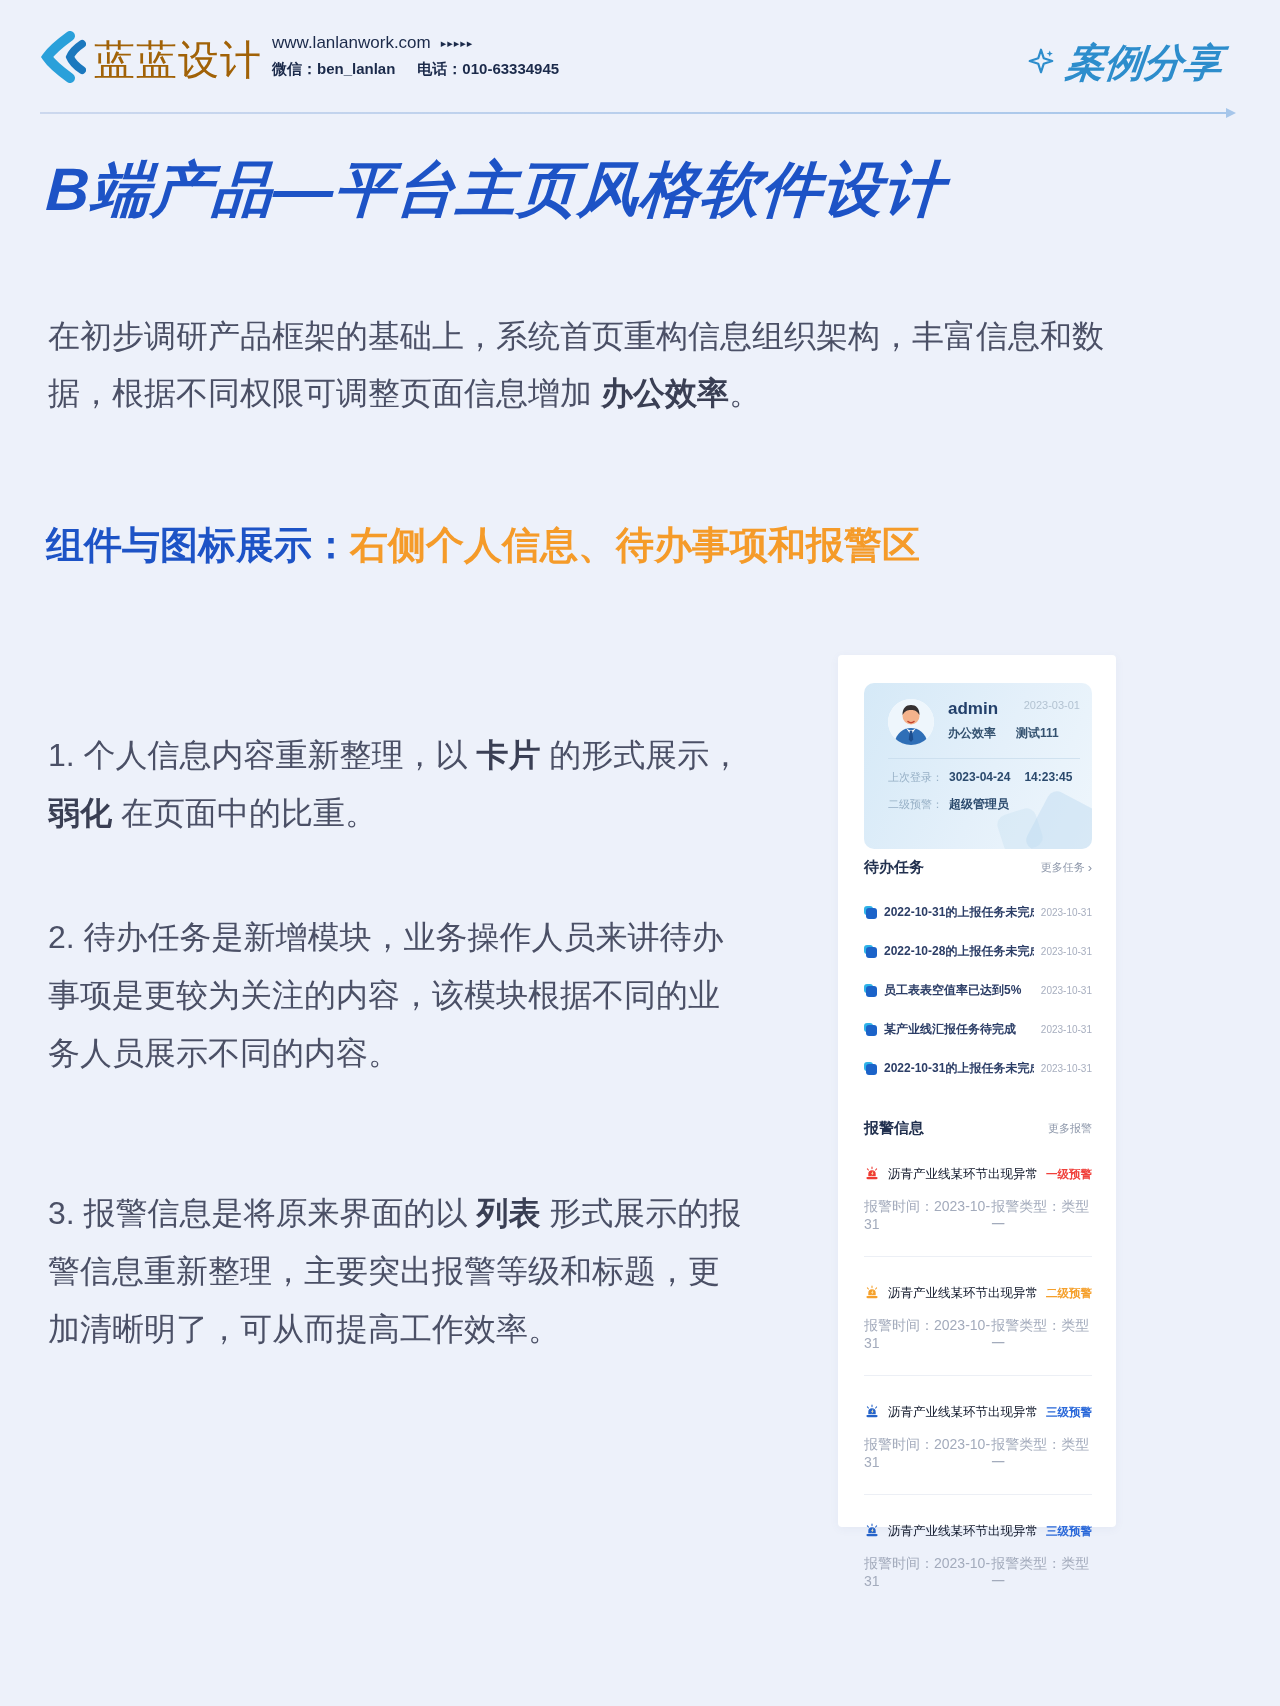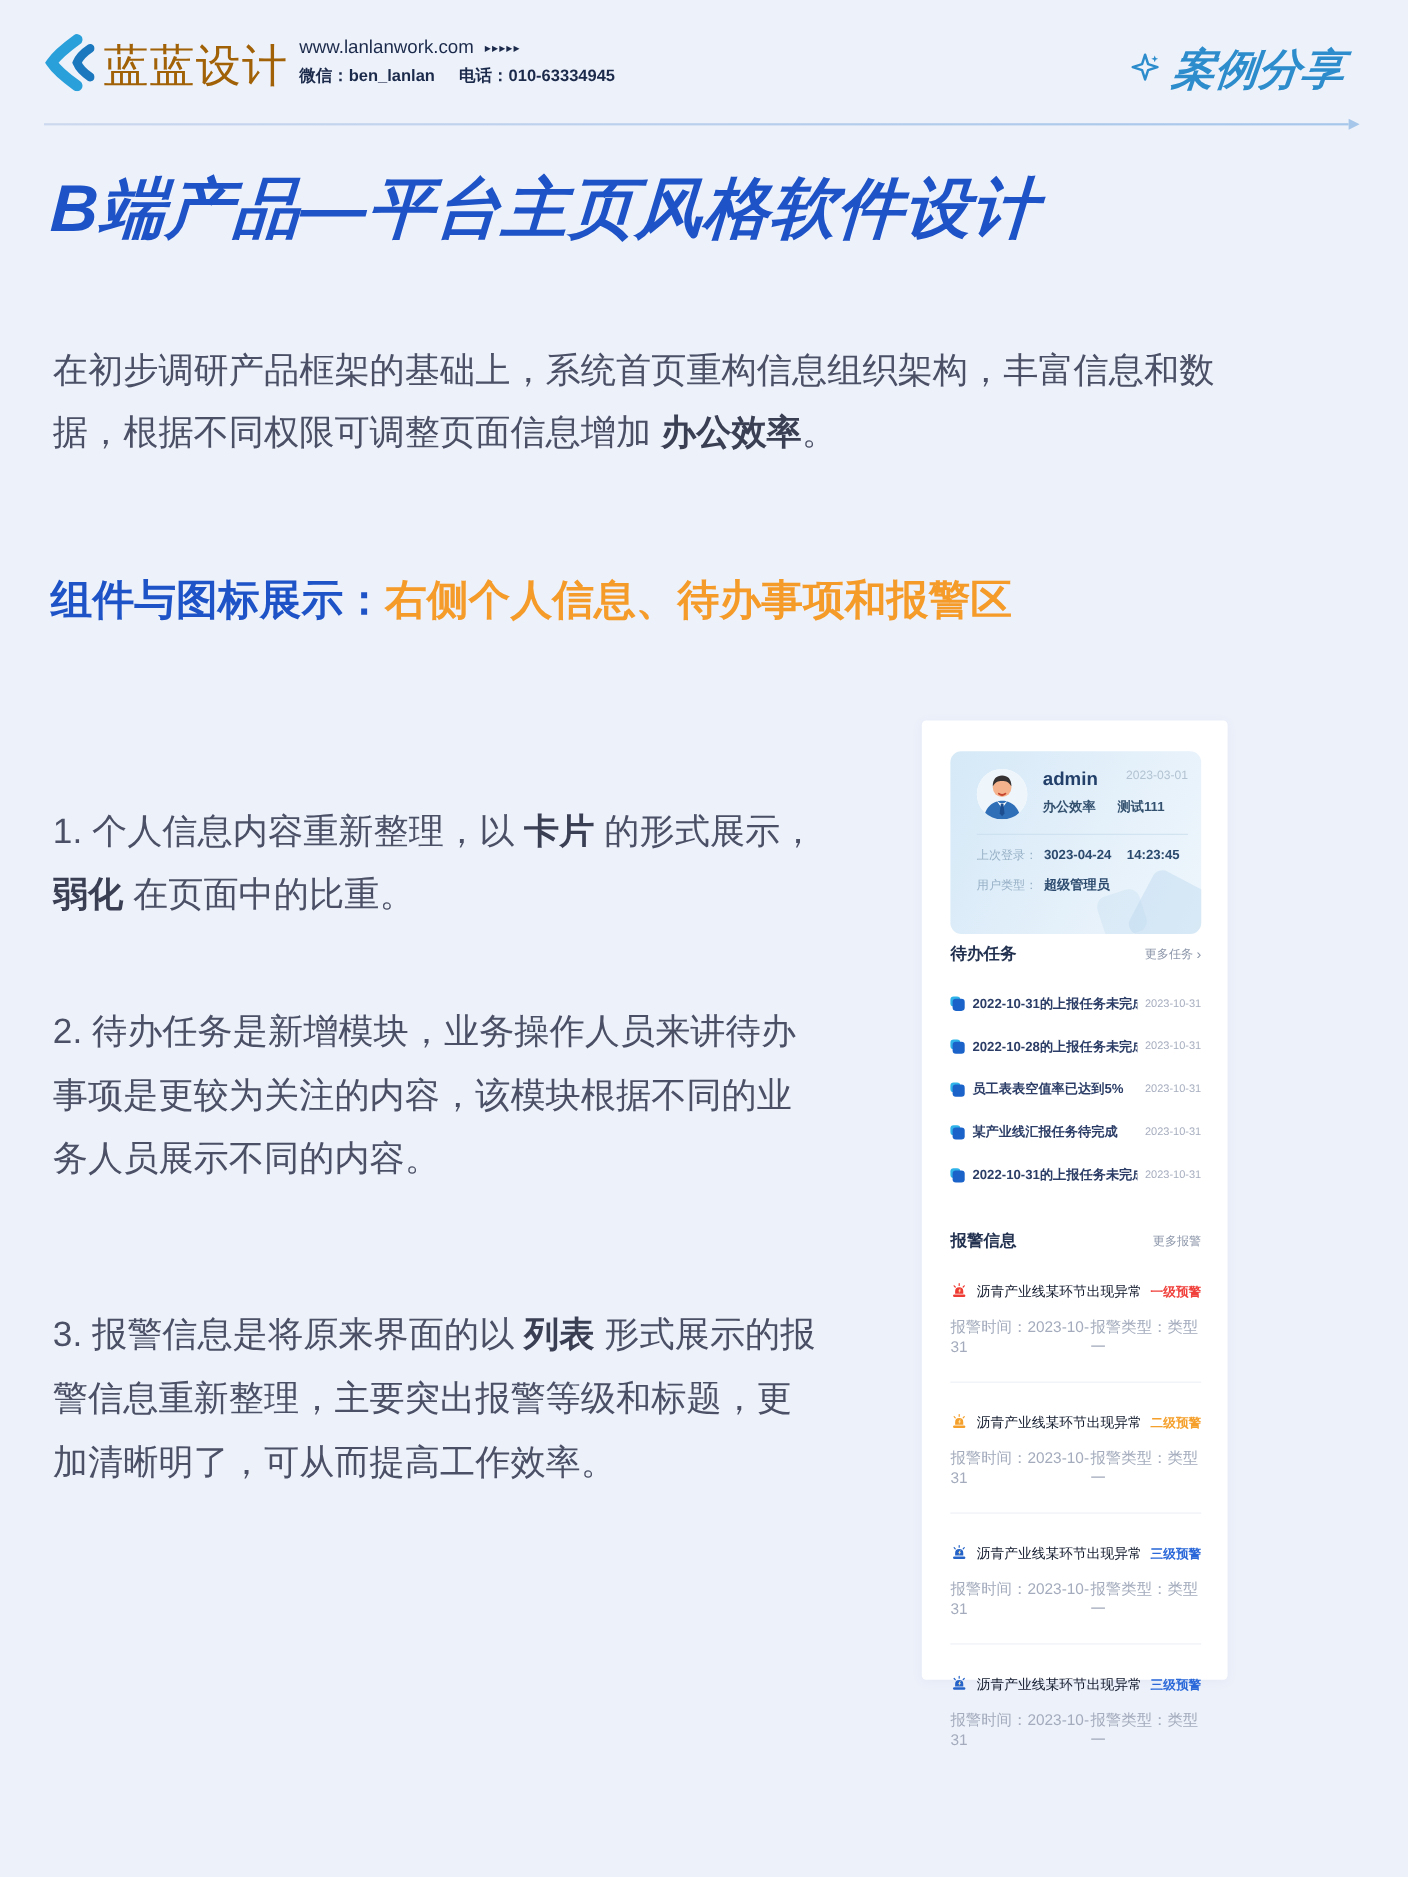--- a/index.html
+++ b/index.html
@@ -163,21 +163,21 @@
         </div>
       </div>
     </div>
     <div class="profile-divider"></div>
     <div class="kv-row">
       <span>上次登录：</span>
       <span class="v">3023-04-24</span>
       <span class="v">14:23:45</span>
     </div>
     <div class="kv-row">
-      <span>用户类型：</span>
+      <span>二级预警：</span>
       <span class="v">超级管理员</span>
     </div>
   </div>
 
   <div class="list-header">
     <span class="list-title">待办任务</span>
     <span class="more-link">
       <span>更多任务</span>
       <span class="chev">›</span>
     </span>

